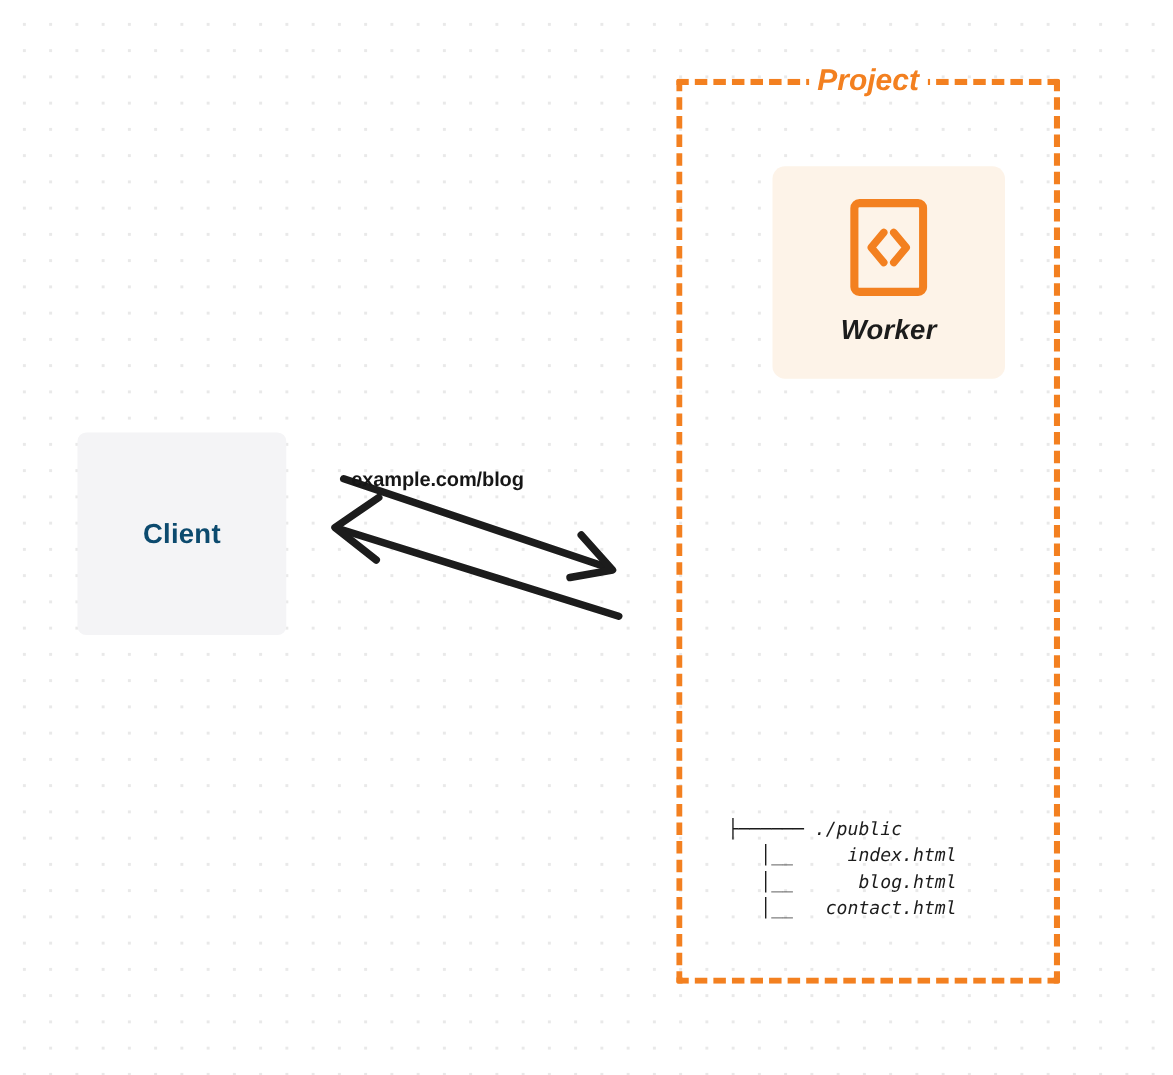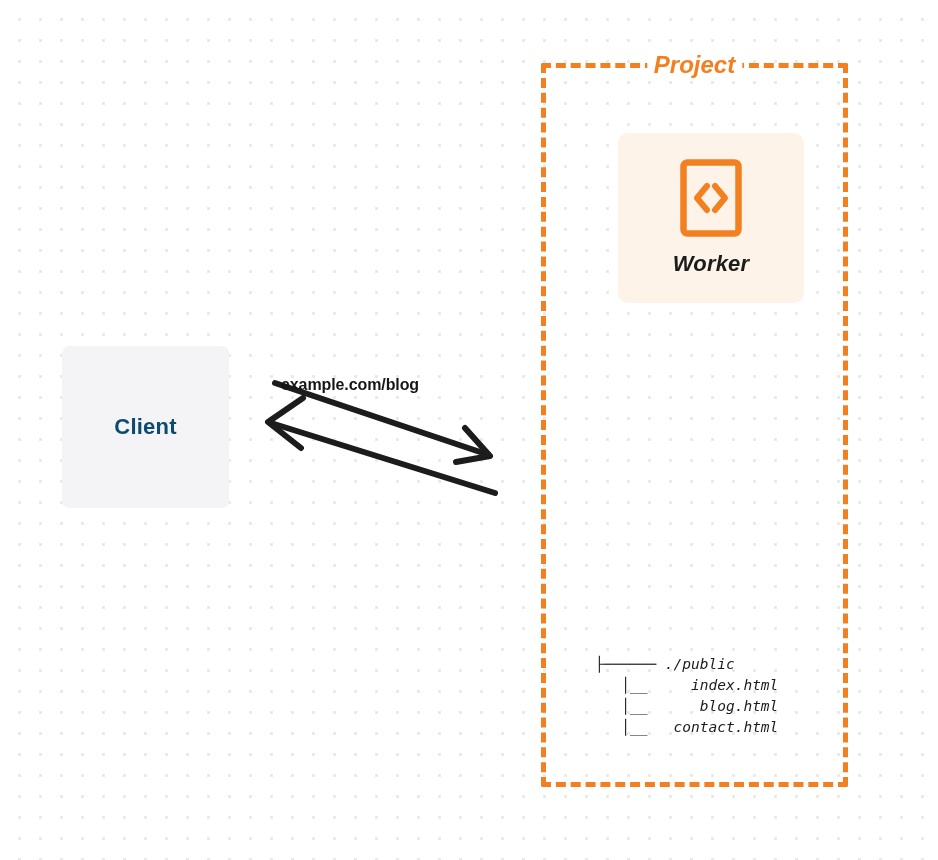--- a/index.html
+++ b/index.html
@@ -115,21 +115,21 @@
   .service-card .card-label {
     font-size: 22px;
     font-weight: 700;
     color: #1c1c1c;
     letter-spacing: 0.2px;
   }
 
   
   #file-tree {
     position: absolute;
-    left: 49px;
+    left: 36px;
     top: 586px;
     font-family: "DejaVu Sans Mono", monospace;
     font-size: 14.5px;
     line-height: 21px;
     color: #1c1c1c;
     white-space: pre;
     font-weight: 500;
   }
 </style>
 </head>

